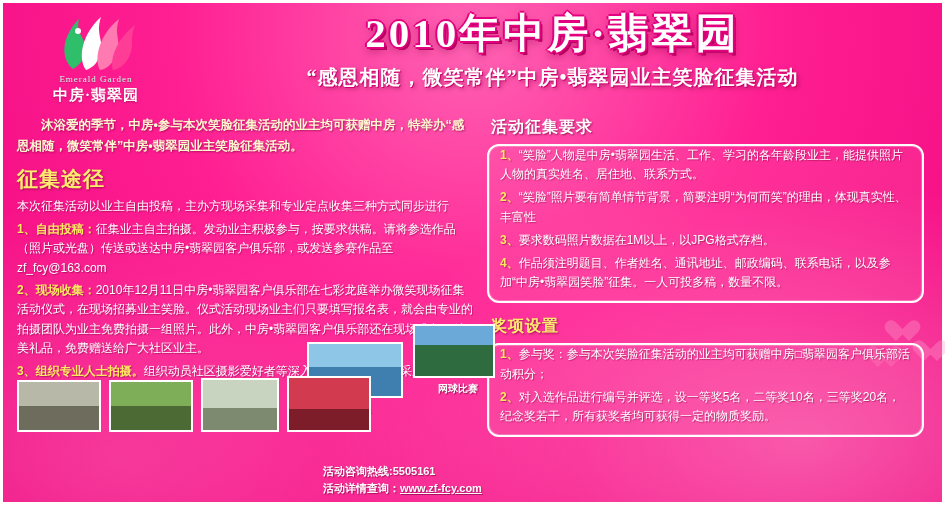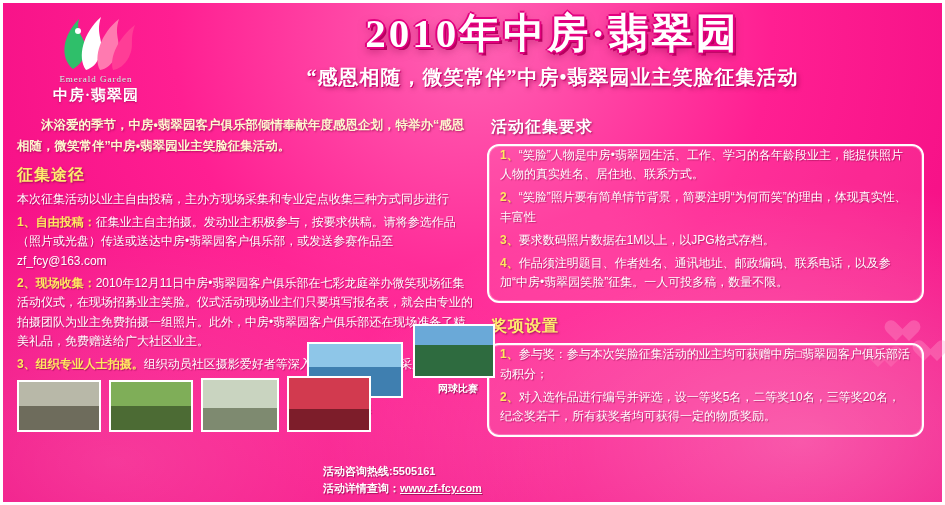--- a/index.html
+++ b/index.html
@@ -71,21 +71,21 @@
   .cols{position:relative;display:flex;padding:0 14px;box-sizing:border-box;}
   .col-left{width:470px;padding-right:14px;box-sizing:border-box;}
   .col-right{width:437px;box-sizing:border-box;}
 
   .lead{
     color:#fff7d0;font-weight:bold;font-size:12.5px;line-height:1.65;
     text-indent:24px;
     text-shadow:1px 1px 2px rgba(120,0,60,.6);
   }
   .section-h{
-    color:#ffec6e;font-weight:bold;font-size:16px;letter-spacing:1px;
+    color:#ffec6e;font-weight:bold;font-size:21px;letter-spacing:1px;
     margin:9px 0 4px;
     text-shadow:1px 1px 2px rgba(120,0,60,.7);
   }
   .para{
     color:#ffffff;font-size:12px;line-height:1.62;margin:0 0 3px;
     text-shadow:1px 1px 1px rgba(120,0,60,.5);
   }
   .para b.num{color:#ffe95f;font-weight:bold;}
 
   
@@ -173,21 +173,21 @@
 
     <div class="titles">
       <div class="title-main">2010年中房·翡翠园</div>
       <div class="title-sub">“感恩相随，微笑常伴”中房•翡翠园业主笑脸征集活动</div>
     </div>
   </div>
 
   <div class="cols">
 
     <div class="col-left">
-      <div class="lead">沐浴爱的季节，中房•翡翠园客户俱乐部倾情奉献年度感恩企划，特举办“感恩相随，微笑常伴”中房•翡翠园业主笑脸征集活动。</div>
+      <div class="lead">沐浴爱的季节，中房•参与本次笑脸征集活动的业主均可获赠中房，特举办“感恩相随，微笑常伴”中房•翡翠园业主笑脸征集活动。</div>
 
       <div class="section-h">征集途径</div>
       <div class="para">本次征集活动以业主自由投稿，主办方现场采集和专业定点收集三种方式同步进行</div>
 
       <div class="para">
         <b class="num">1、</b><b class="num">自由投稿：</b><span>征集业主自主拍摄。发动业主积极参与，按要求供稿。请将参选作品（照片或光盘）传送或送达中房•翡翠园客户俱乐部，或发送参赛作品至zf_fcy@163.com</span>
       </div>
 
       <div class="para">
         <b class="num">2、</b><b class="num">现场收集：</b><span>2010年12月11日中房•翡翠园客户俱乐部在七彩龙庭举办微笑现场征集活动仪式，在现场招募业主笑脸。仪式活动现场业主们只要填写报名表，就会由专业的拍摄团队为业主免费拍摄一组照片。此外，中房•翡翠园客户俱乐部还在现场准备了精美礼品，免费赠送给广大社区业主。</span>

